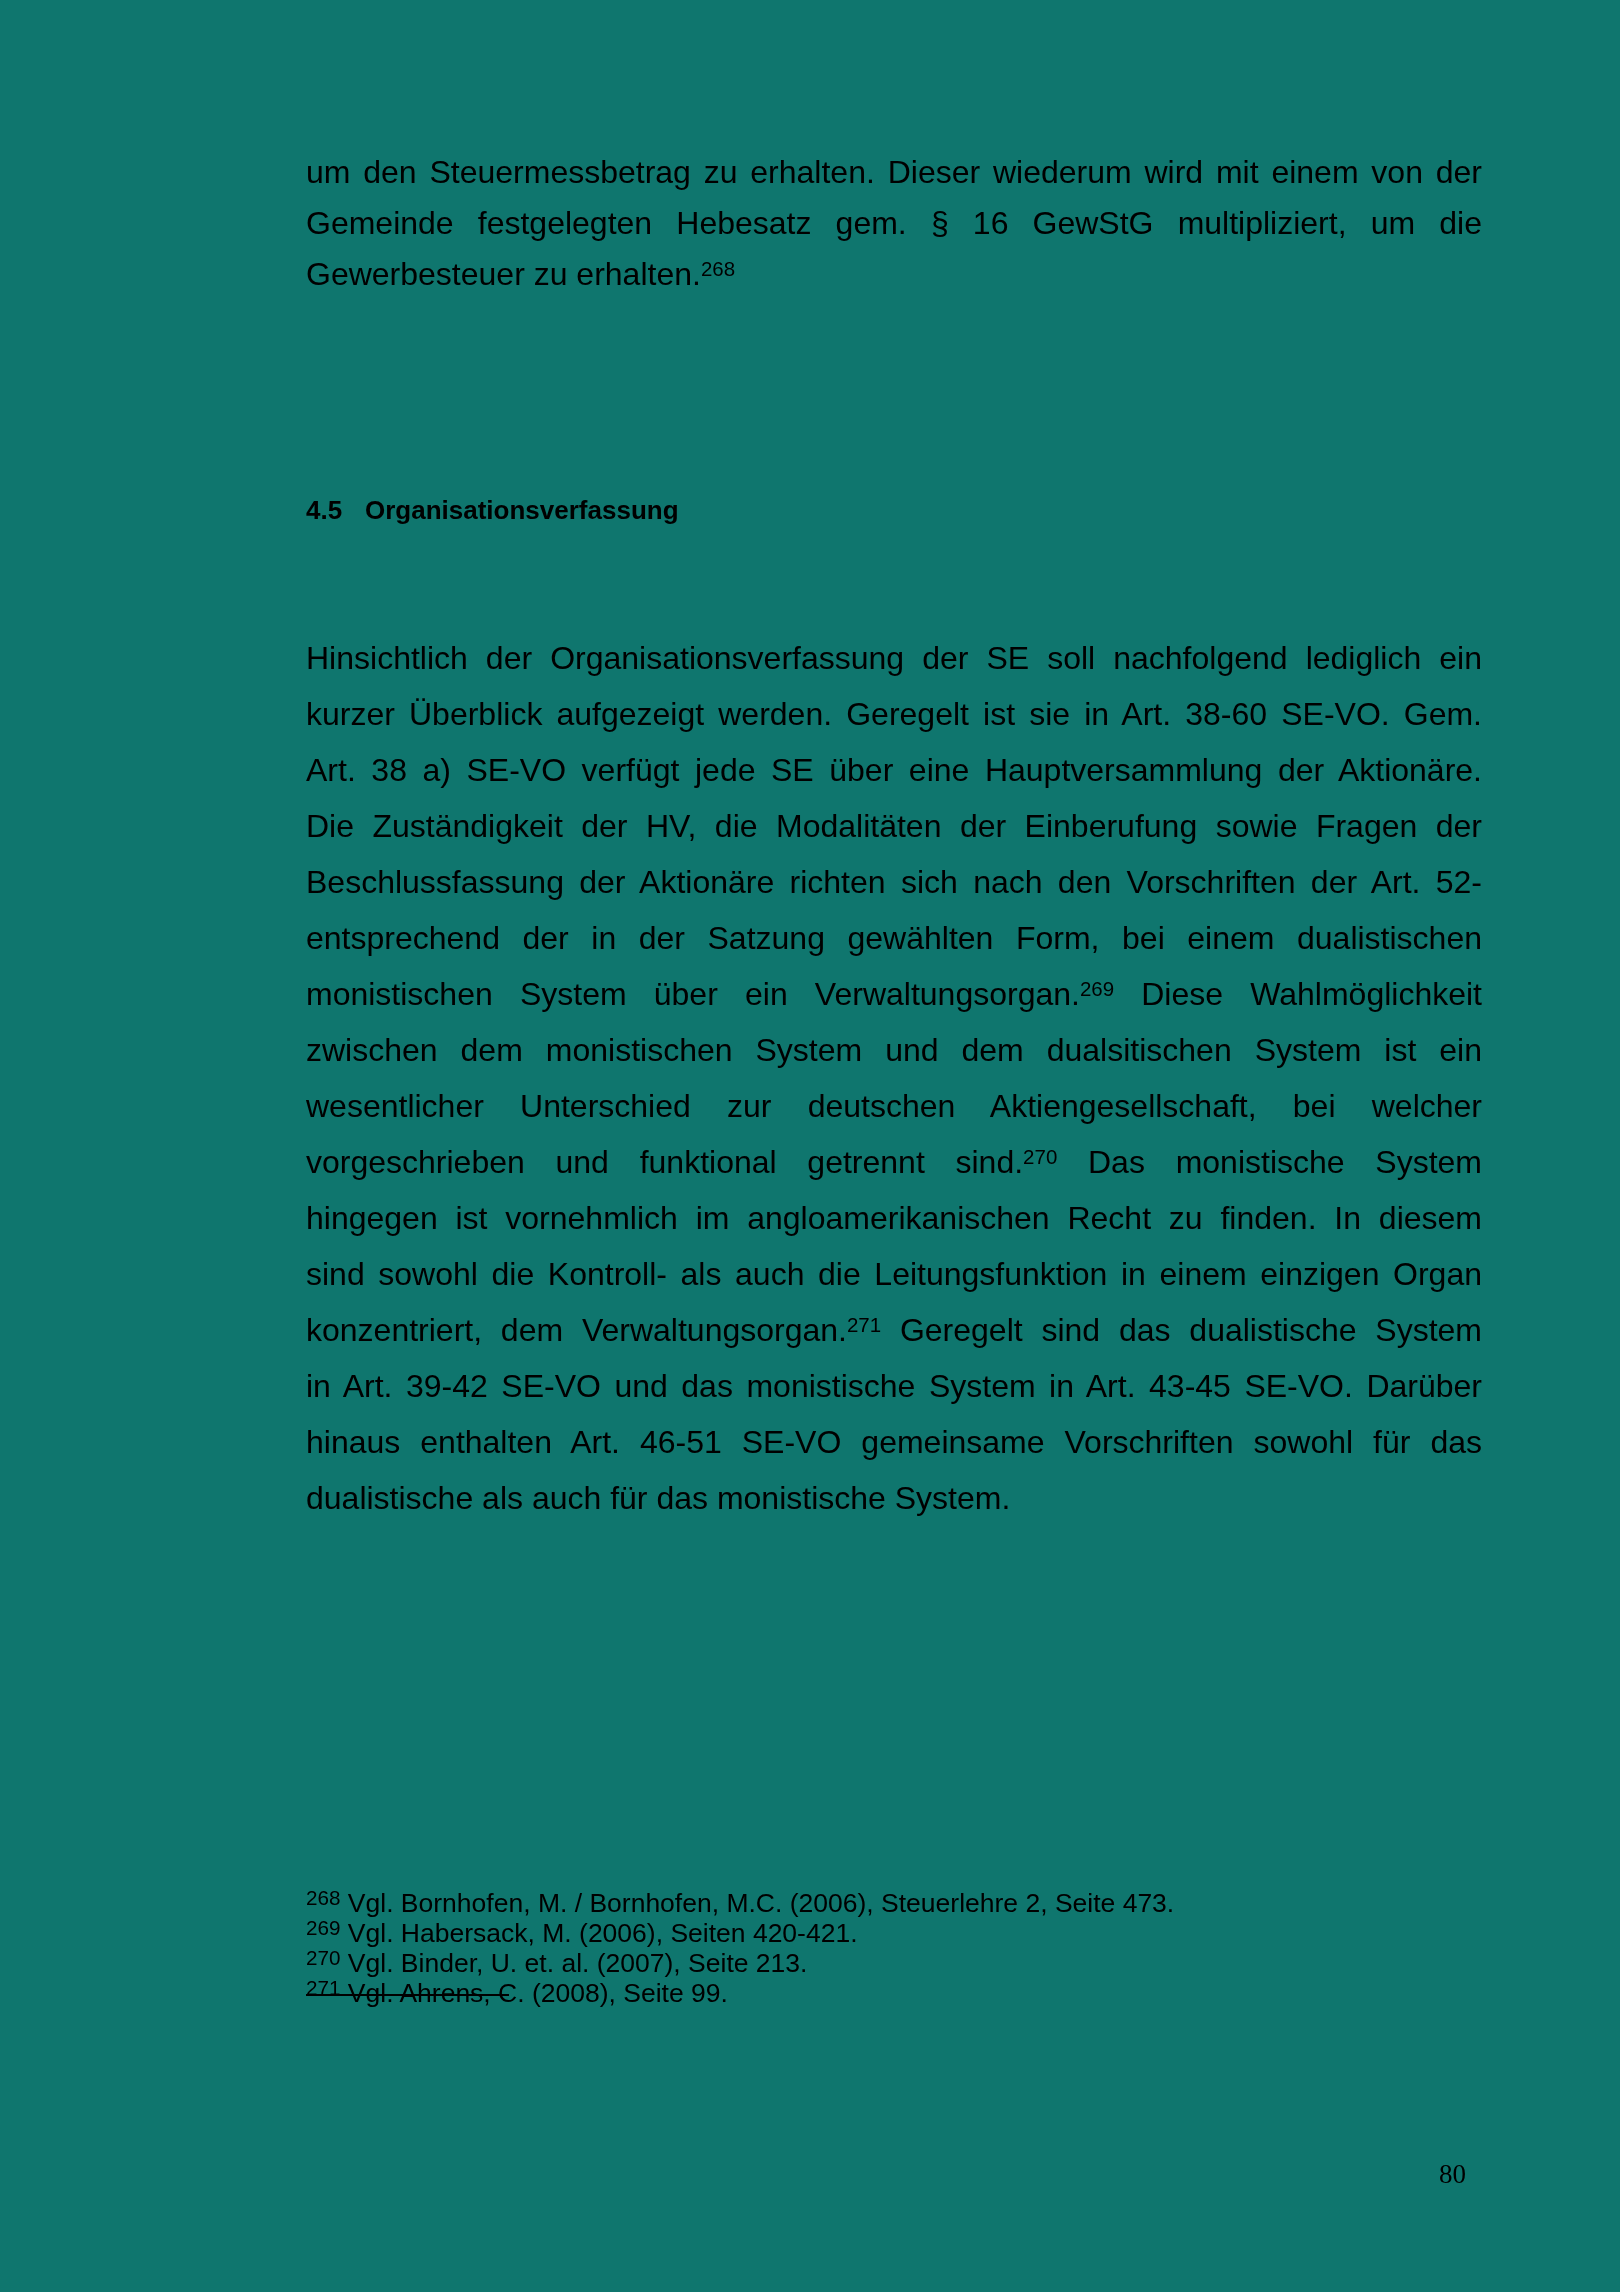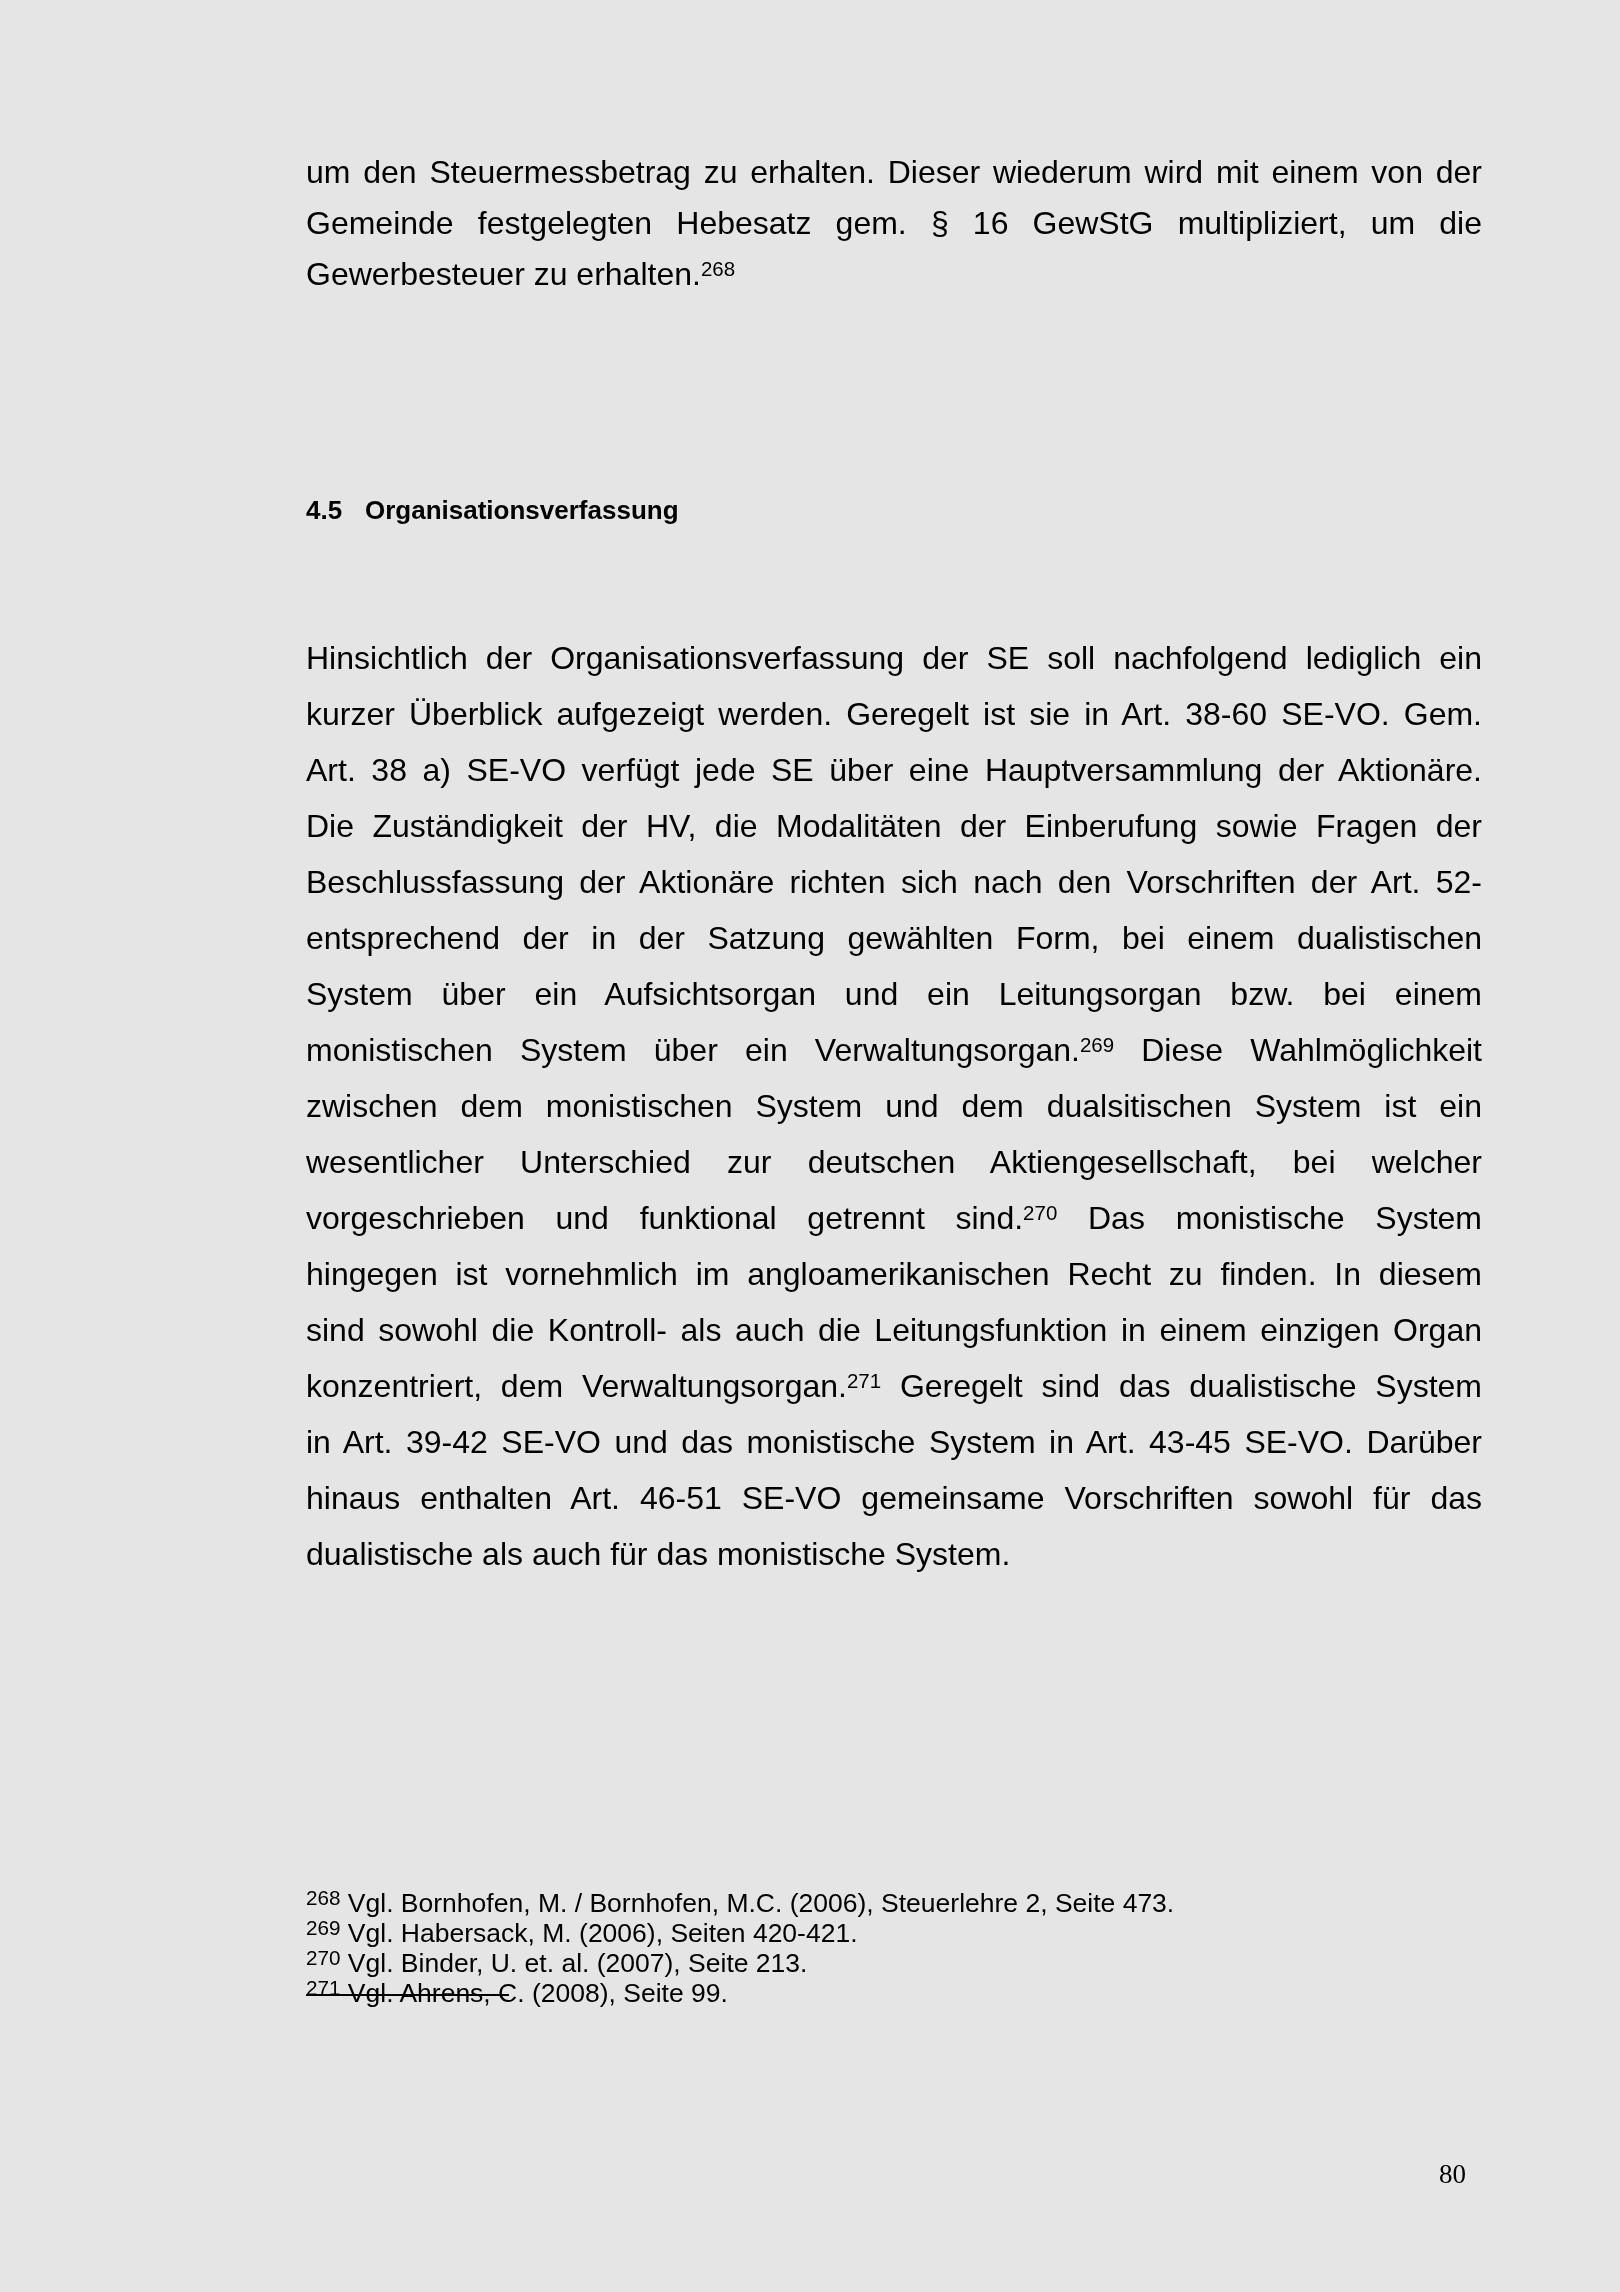--- a/index.html
+++ b/index.html
@@ -1,20 +1,20 @@
 <!DOCTYPE html>
 <html><head>
 <meta charset="utf-8">
 <style>
   html, body { margin: 0; padding: 0; background: #ffffff; }
   .page {
     position: relative;
     width: 1620px;
     height: 2293px;
-    background: #e5e5e5;
+    background: #0f766e;
     font-family: "Liberation Sans", "DejaVu Sans", sans-serif;
     color: #000000;
     overflow: hidden;
   }
   .textblock { position: absolute; left: 306px; width: 1176px; }
   .intro {
     top: 147px;
     font-size: 32px;
     line-height: 51px;
   }
@@ -100,21 +100,20 @@
     <span class="hnum">4.5</span><span>Organisationsverfassung</span>
   </div>
 
   <div class="textblock bodypara">
       <div class="tline">Hinsichtlich der Organisationsverfassung der SE soll nachfolgend lediglich ein</div>
       <div class="tline">kurzer Überblick aufgezeigt werden. Geregelt ist sie in Art. 38-60 SE-VO. Gem.</div>
       <div class="tline">Art. 38 a) SE-VO verfügt jede SE über eine Hauptversammlung der Aktionäre.</div>
       <div class="tline">Die Zuständigkeit der HV, die Modalitäten der Einberufung sowie Fragen der</div>
       <div class="tline">Beschlussfassung der Aktionäre richten sich nach den Vorschriften der Art. 52-</div>
       <div class="tline">entsprechend der in der Satzung gewählten Form, bei einem dualistischen</div>
-      <div class="tline">System über ein Aufsichtsorgan und ein Leitungsorgan bzw. bei einem</div>
       <div class="tline">monistischen System über ein Verwaltungsorgan.<sup class="bodysup">269</sup> Diese Wahlmöglichkeit</div>
       <div class="tline">zwischen dem monistischen System und dem dualsitischen System ist ein</div>
       <div class="tline">wesentlicher Unterschied zur deutschen Aktiengesellschaft, bei welcher</div>
       <div class="tline">vorgeschrieben und funktional getrennt sind.<sup class="bodysup">270</sup> Das monistische System</div>
       <div class="tline">hingegen ist vornehmlich im angloamerikanischen Recht zu finden. In diesem</div>
       <div class="tline">sind sowohl die Kontroll- als auch die Leitungsfunktion in einem einzigen Organ</div>
       <div class="tline">konzentriert, dem Verwaltungsorgan.<sup class="bodysup">271</sup> Geregelt sind das dualistische System</div>
       <div class="tline">in Art. 39-42 SE-VO und das monistische System in Art. 43-45 SE-VO. Darüber</div>
       <div class="tline">hinaus enthalten Art. 46-51 SE-VO gemeinsame Vorschriften sowohl für das</div>
       <div class="tline last">dualistische als auch für das monistische System.</div>

